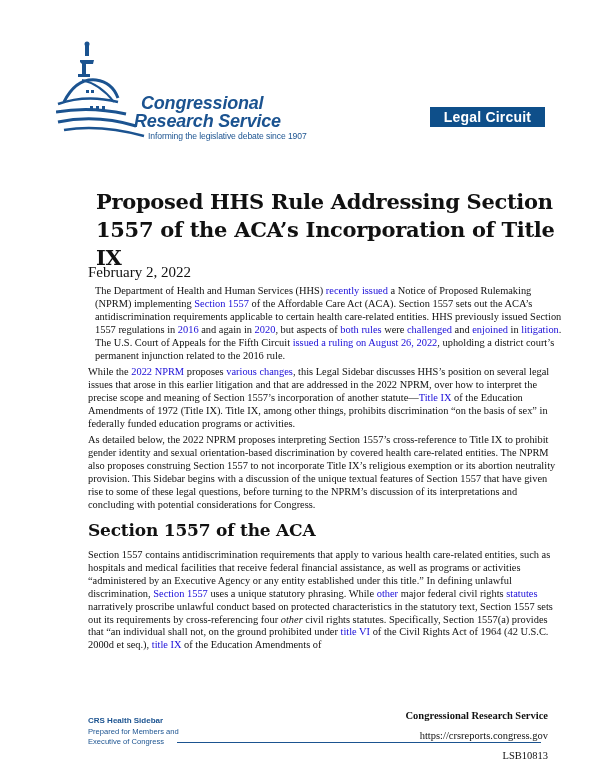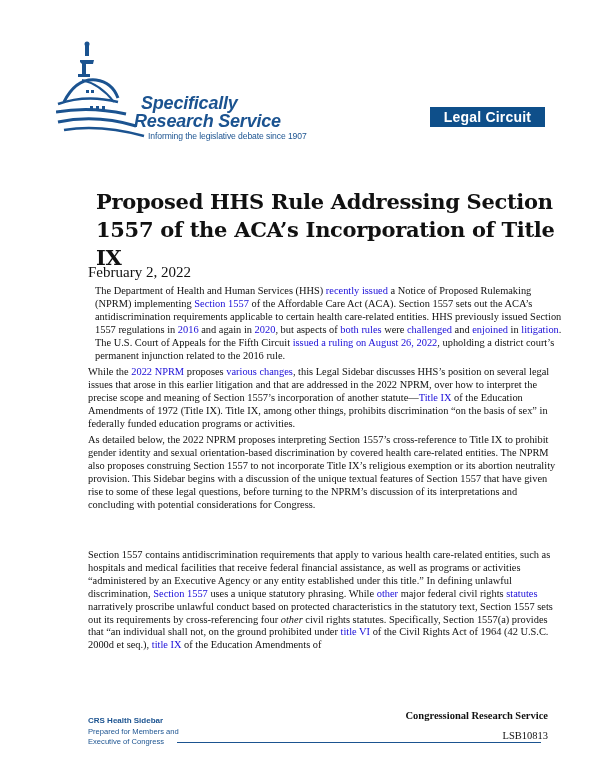--- a/index.html
+++ b/index.html
@@ -89,38 +89,40 @@
         <rect x="34" y="66" width="3" height="4" stroke="none"></rect>
         <rect x="40" y="66" width="3" height="4" stroke="none"></rect>
         <rect x="46" y="66" width="3" height="4" stroke="none"></rect>
 
         <path d="M2 64 Q 30 54 62 62" fill="none" stroke-width="2.5"></path>
         <path d="M0 72 Q 34 66 70 74" fill="none" stroke-width="3"></path>
         <path d="M2 82 Q 40 74 80 86" fill="none" stroke-width="3"></path>
         <path d="M8 90 Q 44 84 88 96" fill="none" stroke-width="2.5"></path>
       </g>
     </svg>
-    <div class="logo-line1">Specifically</div>
+    <div class="logo-line1">Congressional</div>
     <div class="logo-line2">Research Service</div>
     <div class="logo-tagline">Informing the legislative debate since 1907</div>
   </div>
 
   <div class="sidebar-badge">Legal Circuit</div>
 
   <h1 class="title" style="margin:8px">Proposed HHS Rule Addressing Section 1557 of the ACA’s Incorporation of Title IX</h1>
   <div class="date">February 2, 2022</div>
 
   <p class="body-text p1"><span>The Department of Health and Human Services (HHS) </span><a href="#">recently issued</a><span> a Notice of Proposed Rulemaking (NPRM) implementing </span><a href="#">Section 1557</a><span> of the Affordable Care Act (ACA). Section 1557 sets out the ACA’s antidiscrimination requirements applicable to certain health care-related entities. HHS previously issued Section 1557 regulations in </span><a href="#">2016</a><span> and again in </span><a href="#">2020</a><span>, but aspects of </span><a href="#">both rules</a><span> were </span><a href="#">challenged</a><span> and </span><a href="#">enjoined</a><span> in </span><a href="#">litigation</a><span>. The U.S. Court of Appeals for the Fifth Circuit </span><a href="#">issued a ruling on August 26, 2022</a><span>, upholding a district court’s permanent injunction related to the 2016 rule.</span></p>
   <p class="body-text p2"><span>While the </span><a href="#">2022 NPRM</a><span> proposes </span><a href="#">various changes</a><span>, this Legal Sidebar discusses HHS’s position on several legal issues that arose in this earlier litigation and that are addressed in the 2022 NPRM, over how to interpret the precise scope and meaning of Section 1557’s incorporation of another statute—</span><a href="#">Title IX</a><span> of the Education Amendments of 1972 (Title IX). Title IX, among other things, prohibits discrimination “on the basis of sex” in federally funded education programs or activities.</span></p>
   <p class="body-text p3"><span>As detailed below, the 2022 NPRM proposes interpreting Section 1557’s cross-reference to Title IX to prohibit gender identity and sexual orientation-based discrimination by covered health care-related entities. The NPRM also proposes construing Section 1557 to not incorporate Title IX’s religious exemption or its abortion neutrality provision. This Sidebar begins with a discussion of the unique textual features of Section 1557 that have given rise to some of these legal questions, before turning to the NPRM’s discussion of its interpretations and concluding with potential considerations for Congress.</span></p>
 
+  <h2 class="section-heading" style="margin:0">Section 1557 of the ACA</h2>
   <p class="body-text p4"><span>Section 1557 contains antidiscrimination requirements that apply to various health care-related entities, such as hospitals and medical facilities that receive federal financial assistance, as well as programs or activities “administered by an Executive Agency or any entity established under this title.” In defining unlawful discrimination, </span><a href="#">Section 1557</a><span> uses a unique statutory phrasing. While </span><a href="#">other</a><span> major federal civil rights </span><a href="#">statutes</a><span> narratively proscribe unlawful conduct based on protected characteristics in the statutory text, Section 1557 sets out its requirements by cross-referencing four </span><em>other</em><span> civil rights statutes. Specifically, Section 1557(a) provides that “an individual shall not, on the ground prohibited under </span><a href="#">title VI</a><span> of the Civil Rights Act of 1964 (42 U.S.C. 2000d et seq.), </span><a href="#">title IX</a><span> of the Education Amendments of</span></p>
 
   <div class="crs-footer">
     <div class="org">Congressional Research Service</div>
+    <div>https://crsreports.congress.gov</div>
     <div>LSB10813</div>
   </div>
 
   <div class="bottom-left">
     <div class="bl-title">CRS Health Sidebar</div>
     <div>Prepared for Members and</div>
     <div>Executive of Congress</div>
   </div>
   <div class="bottom-rule"></div>
 </div>

